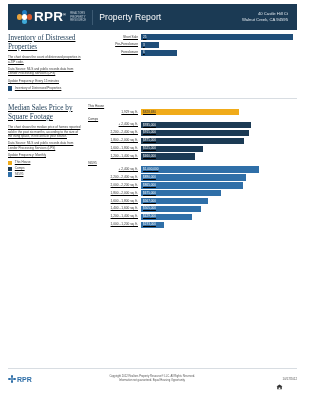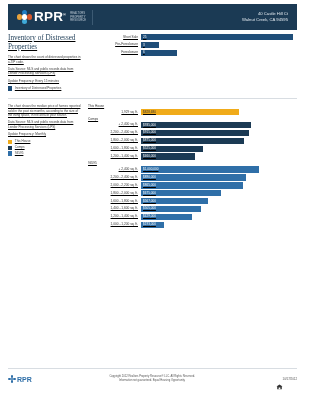--- a/index.html
+++ b/index.html
@@ -106,20 +106,21 @@
           <span class="d-c"></span>
       </div>
       <div class="logo-txt"><span>RPR</span><span class="logo-tm">®</span></div>
       <div class="logo-sub">
         <div>REALTORS</div>
         <div>PROPERTY</div>
         <div>RESOURCE</div>
       </div>
     </div>
     <div class="hdr-div"></div>
+    <div class="hdr-title">Property Report</div>
     <div class="hdr-addr">
       <div>40 Castle Hill Ct</div>
       <div>Walnut Creek, CA 94595</div>
     </div>
   </div>
 
   <div class="section sec1">
     <div class="sec-inner">
       <div class="side">
         <div class="sec-title">Inventory of Distressed Properties</div>
@@ -156,20 +157,21 @@
           </div>
         </div>
     </div>
   </div>
 
   <div class="hr" style="top:98px;"></div>
 
   <div class="section sec2">
     <div class="sec-inner">
       <div class="side">
+        <div class="sec-title">Median Sales Price by Square Footage</div>
         <div class="sec-desc">
           <p>The chart shows the median price of homes reported sold in the past six months, according to the size of the living space, in the area of your search.</p>
           <p>Data Source: MLS and public records data from Lender Processing Services (LPS)</p>
           <p>Update Frequency: Monthly</p>
         </div>
         <div class="legend" id="legend2">
             <div class="legend-row">
               <span class="sw" style="background: rgb(240, 171, 26);"></span>
               <span class="legend-lbl">This House</span>
             </div>

